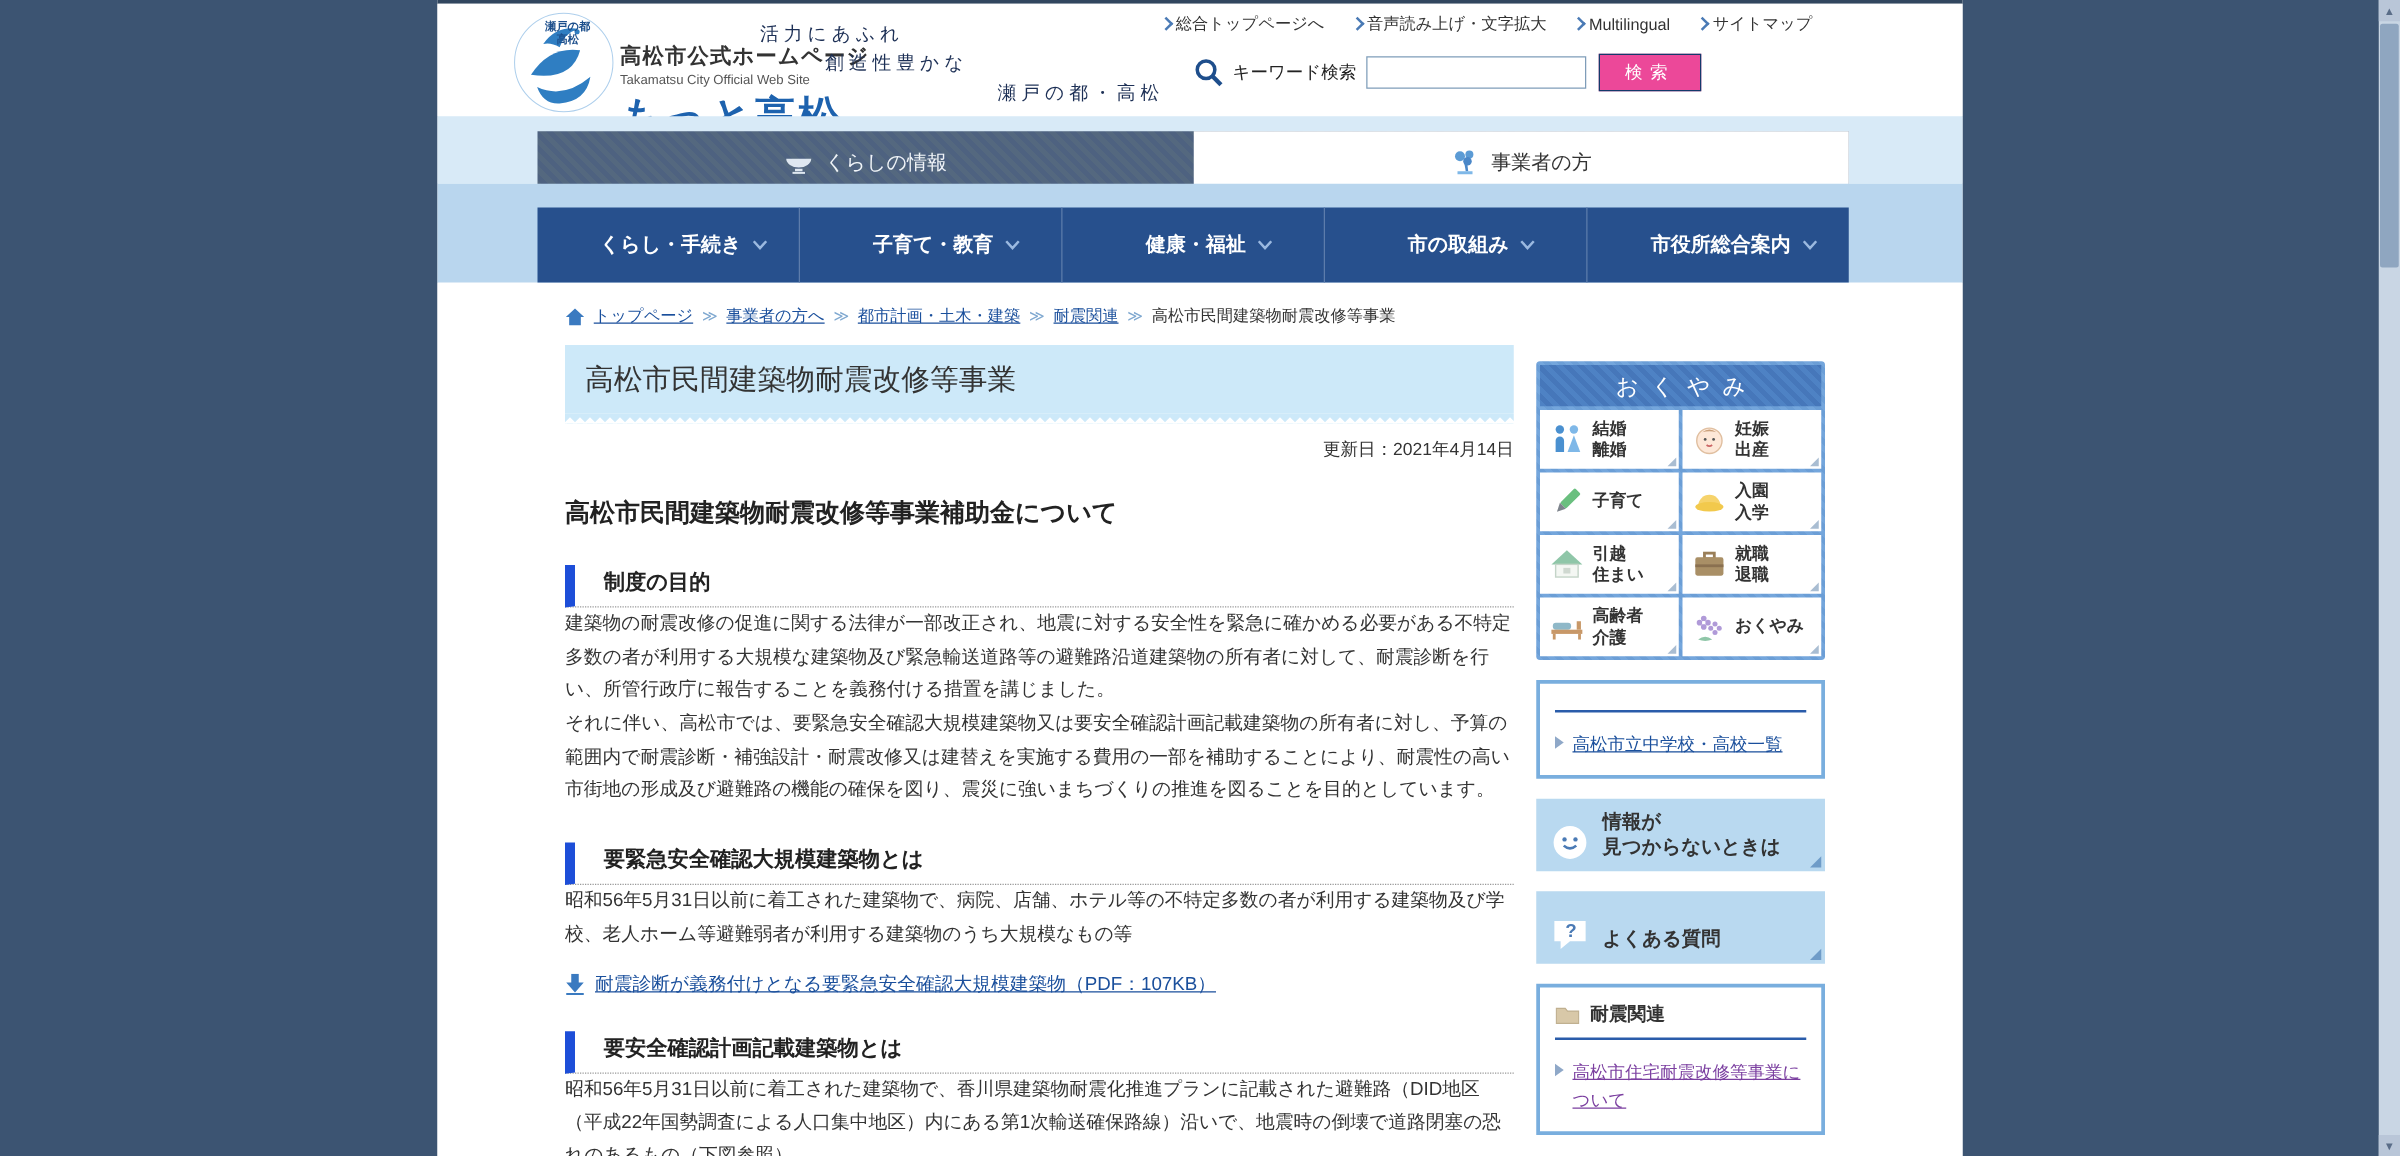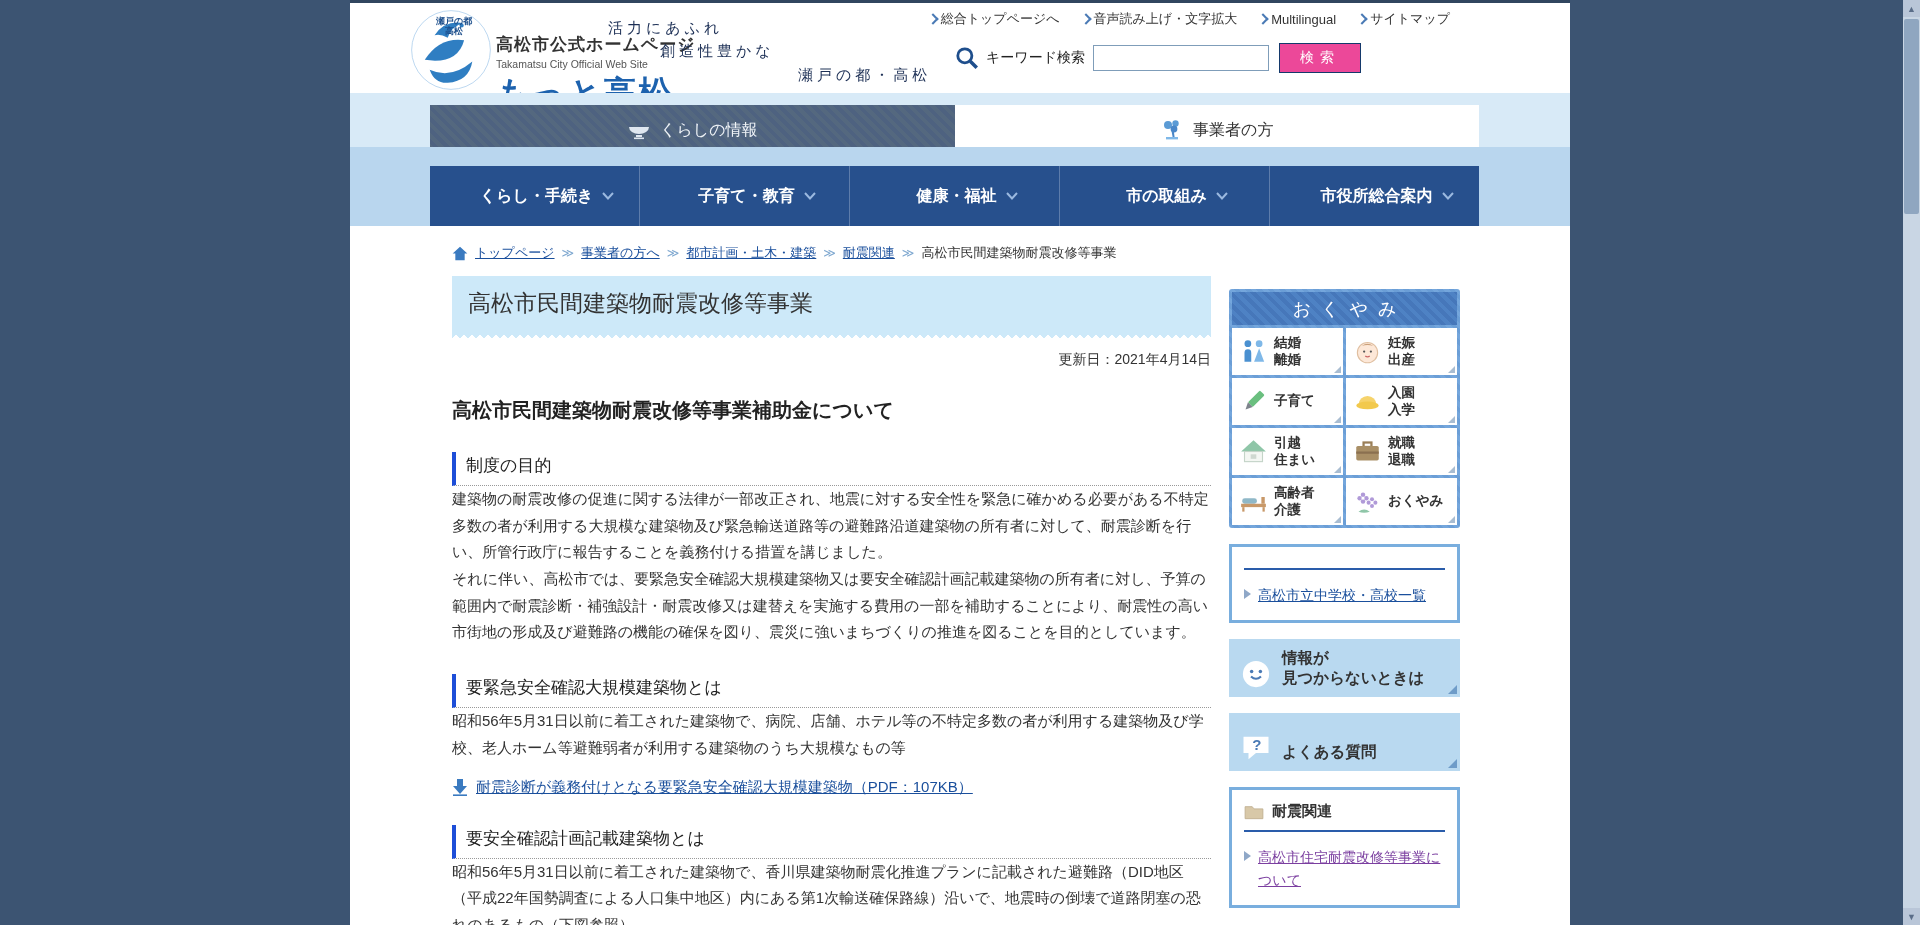--- a/index.html
+++ b/index.html
@@ -57,21 +57,21 @@
   .bc-current{color:#333;}
   .home-icon{width:16px;height:15px;}
   
   .title-box{background:#cde9f9;padding:12px 16px;font-size:23px;color:#333;}
   .zz{height:8px;background:linear-gradient(135deg,#cde9f9 5px,transparent 0) 0 0/8px 8px repeat-x,
                        linear-gradient(225deg,#cde9f9 5px,transparent 0) 0 0/8px 8px repeat-x;}
   .updated{text-align:right;font-size:14px;color:#333;margin-top:12px;}
   .main-heading{font-size:20px;font-weight:bold;color:#222;margin-top:28px;}
   
   .section{margin-top:28px;}
-  .section-h{font-size:17px;font-weight:normal;color:#222;border-left:4px solid #1d4ed8;border-bottom:1px dotted #999;padding:2px 0 8px 10px;}
+  .section-h{font-size:17px;font-weight:bold;color:#222;border-left:8px solid #1d4ed8;border-bottom:1px dotted #999;padding:2px 0 8px 23px;}
   .section p{margin:0 0 0 0;font-size:15px;line-height:1.78;color:#333;}
   .pdf-link-row{display:flex;align-items:center;gap:8px;margin-top:16px;}
   .dl-icon{width:16px;height:17px;flex:none;}
   .pdf-link{font-size:15px;color:#1a4f9c;text-decoration:underline;cursor:pointer;}
   
   .sidebar{width:231px;margin-top:45px;flex:none;}
   .qnav{background:repeating-linear-gradient(45deg,#74a6dc 0 4px,#6b9ed6 4px 8px);padding:3px;border-radius:3px;}
   .qnav-title{height:33px;display:flex;align-items:center;justify-content:center;color:#fff;font-size:18px;letter-spacing:10px;padding-left:10px;
     background:repeating-linear-gradient(45deg,#4e82c4 0 4px,#4677ba 4px 8px);}
   .qnav-grid{display:grid;grid-template-columns:1fr 1fr;gap:3px;margin-top:3px;}

